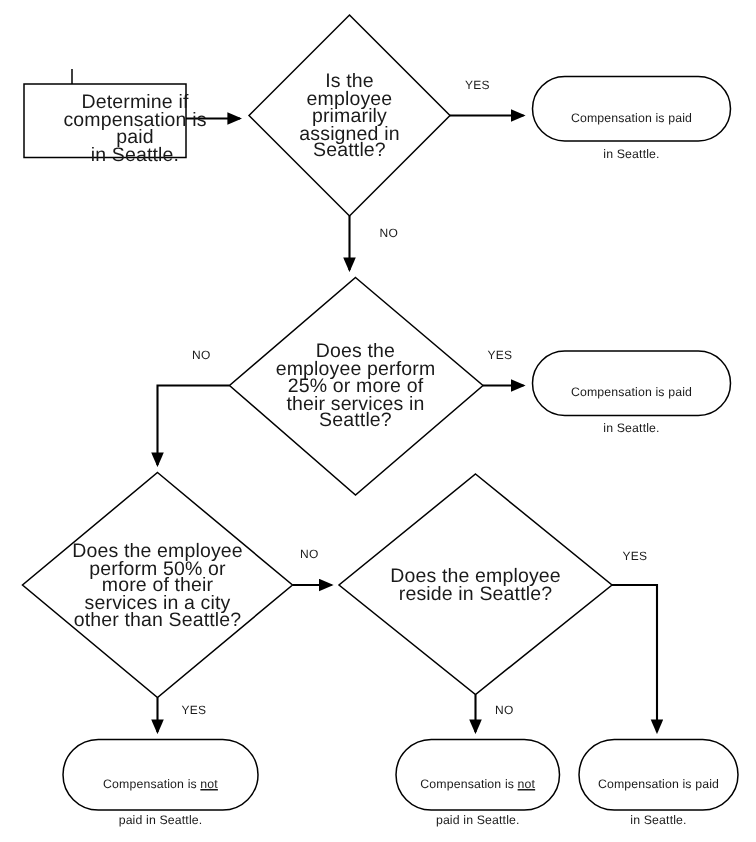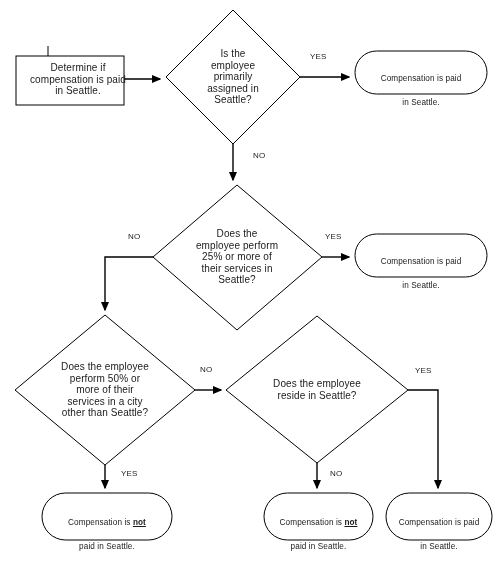--- a/index.html
+++ b/index.html
@@ -39,40 +39,40 @@
   .tick-line {
     stroke: #000000;
     stroke-width: 1;
     fill: none;
   }
   .node-text {
     position: absolute;
     text-align: center;
     color: #1a1a1a;
     font-family: "Liberation Sans", sans-serif;
-    font-size: 10px;
+    font-size: 13px;
     line-height: 11.6px;
     letter-spacing: 0.1px;
     white-space: pre-line;
     pointer-events: none;
   }
   .edge-label {
     position: absolute;
     color: #1a1a1a;
     font-family: Liberation Sans, sans-serif;
     font-size: 8px;
     letter-spacing: 0.2px;
     white-space: nowrap;
   }
   .term-text {
     font-size: 8.2px;
     line-height: 12px;
   }
   .neg {
-    font-weight: bold;
+    font-weight: normal;
     text-decoration: underline;
   }
 </style>
 </head>
 <body>
 
 <div id="flowchart-root">
 
   <svg class="chart-layer" viewBox="0 0 504 561">
     <defs>
@@ -111,21 +111,21 @@
 
     <path class="connector" d="M195,390 L221,390" marker-end="url(#arrowhead)"></path>
 
     <path class="connector" d="M105,465 L105,488" marker-end="url(#arrowhead)"></path>
 
     <path class="connector" d="M317,463 L317,488" marker-end="url(#arrowhead)"></path>
 
     <path class="connector" d="M408,390 L438,390 L438,488" marker-end="url(#arrowhead)"></path>
   </svg>
 
-  <div class="node-text" style="left:16px; top:62px; width:124px;">Determine if
+  <div class="node-text" style="left:28px; top:62px; width:124px;">Determine if
 compensation is paid
 in Seattle.</div>
 
   <div class="node-text" style="left:173px; top:48px; width:120px;">Is the
 employee
 primarily
 assigned in
 Seattle?</div>
 
   <div class="node-text" style="left:172px; top:228px; width:130px;">Does the

